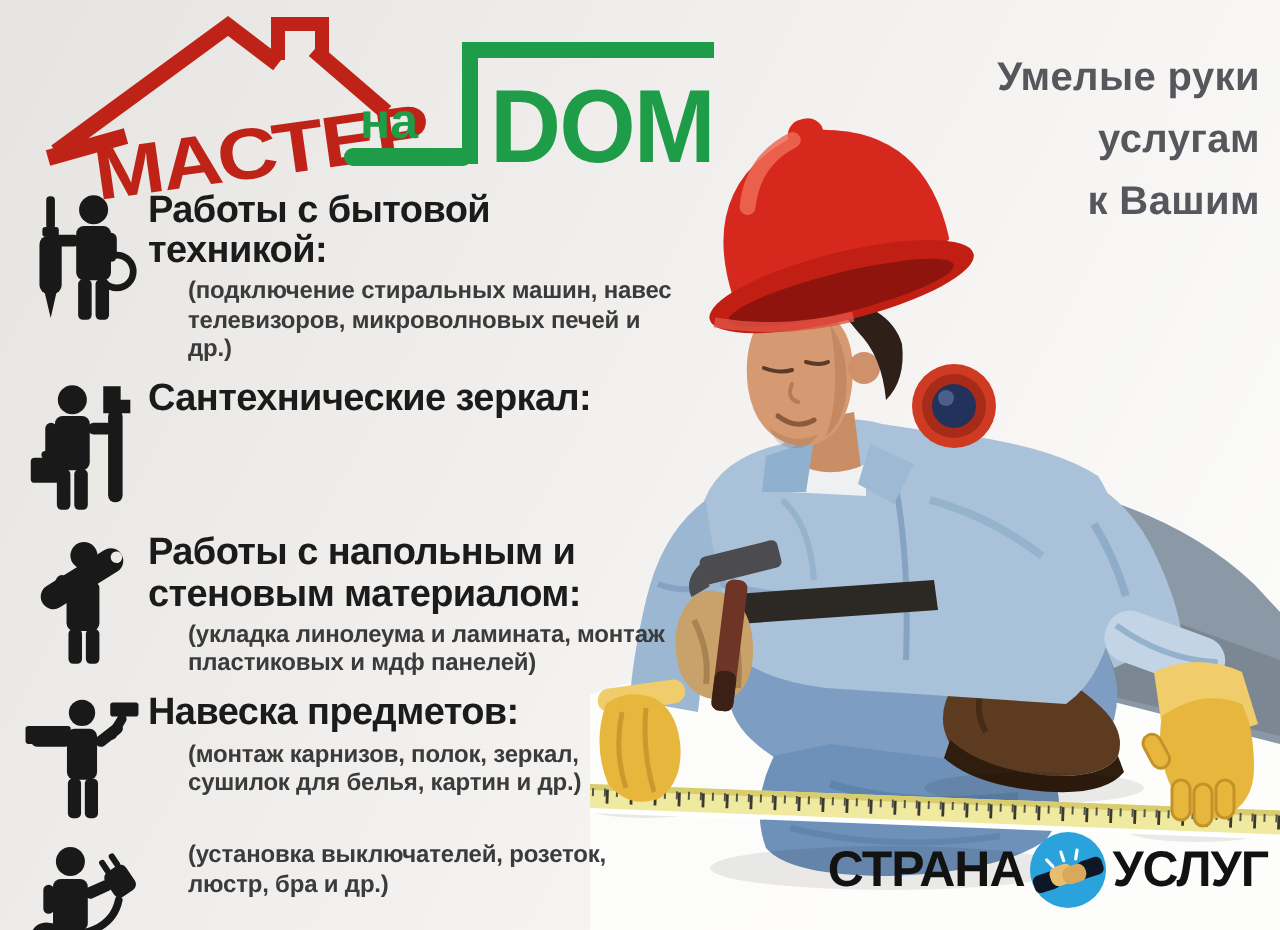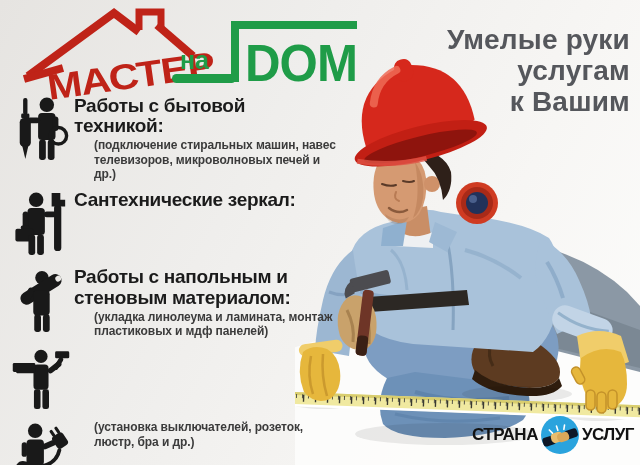--- a/index.html
+++ b/index.html
@@ -7,21 +7,21 @@
   body { font-family:"Liberation Sans", sans-serif; }
   .poster{
     position:relative; width:640px; height:465px; overflow:hidden;
     background:linear-gradient(118deg,#e6e4e1 0%,#efeeec 38%,#f7f6f4 70%,#fdfdfc 100%);
   }
   
   .logo{ position:absolute; left:16px; top:2px; width:352px; height:100px; }
   
   .tagline{
     position:absolute; top:24px; right:10px; width:230px;
-    text-align:right; font-weight:700; font-size:28px; line-height:31px;
+    text-align:right; font-weight:700; font-size:20px; line-height:31px;
     color:#55575c; letter-spacing:.2px;
   }
   
   .services{ position:absolute; left:8px; top:96px; width:336px; z-index:3; }
   .service{ display:flex; align-items:flex-start; margin-bottom:9px; }
   .s-icon{ width:66px; flex:0 0 66px; display:flex; justify-content:center; }
   .s-text{ width:262px; }
   .s-title{
     font-size:19px; font-weight:700; color:#1b1b1b;
     line-height:1.06; letter-spacing:-.3px; margin-bottom:2px;
@@ -31,21 +31,21 @@
     letter-spacing:-.1px;
     margin-left:20px;
   }
   
   .photo{ position:absolute; right:0; top:0; width:345px; height:465px; z-index:1; pointer-events:none; }
   
   .watermark{
     position:absolute; right:6px; bottom:10px; z-index:5;
     display:flex; align-items:center; gap:2px;
   }
-  .wm-word{ font-size:17px; font-weight:700; color:#121212; letter-spacing:-.5px;text-align:right; }
+  .wm-word{ font-size:25px; font-weight:700; color:#121212; letter-spacing:-.5px;text-align:right; }
   .wm-circle{ width:40px; height:40px; }
 </style>
 </head>
 <body>
 
 <div class="poster">
 
   <svg class="logo" viewBox="0 0 352 100">
     <g>
       <path d="M12 74 L98 11 L123 30" fill="none" stroke="#bf2318" stroke-width="8"></path>
@@ -255,20 +255,24 @@
           <g transform="rotate(-38 44 22)">
               <rect x="36" y="19" width="17" height="6" rx="3"></rect>
             </g>
           <rect x="45" y="4.5" width="15" height="7.5" rx="1.5"></rect>
           <g transform="rotate(32 52 12)">
               <rect x="49.5" y="11" width="5" height="15" rx="2.5"></rect>
             </g>
           <rect x="22.5" y="45" width="7" height="21" rx="2.5"></rect>
           <rect x="31.5" y="45" width="7" height="21" rx="2.5"></rect>
         </svg>
+      </div>
+      <div class="s-text">
+        <div class="s-title">Навеска предметов:</div>
+        <div class="s-details">(монтаж карнизов, полок, зеркал, сушилок для белья, картин и др.)</div>
       </div>
     </div>
 
     <div class="service">
       <div class="s-icon">
         <svg width="58" height="66" viewBox="0 0 60 68" fill="#191919">
           <circle cx="24" cy="11" r="7.5"></circle>
           <rect x="15" y="20" width="18" height="27" rx="4"></rect>
           <rect x="10" y="23" width="5.5" height="15" rx="2.75"></rect>
           <g transform="rotate(-24 37 26)">

